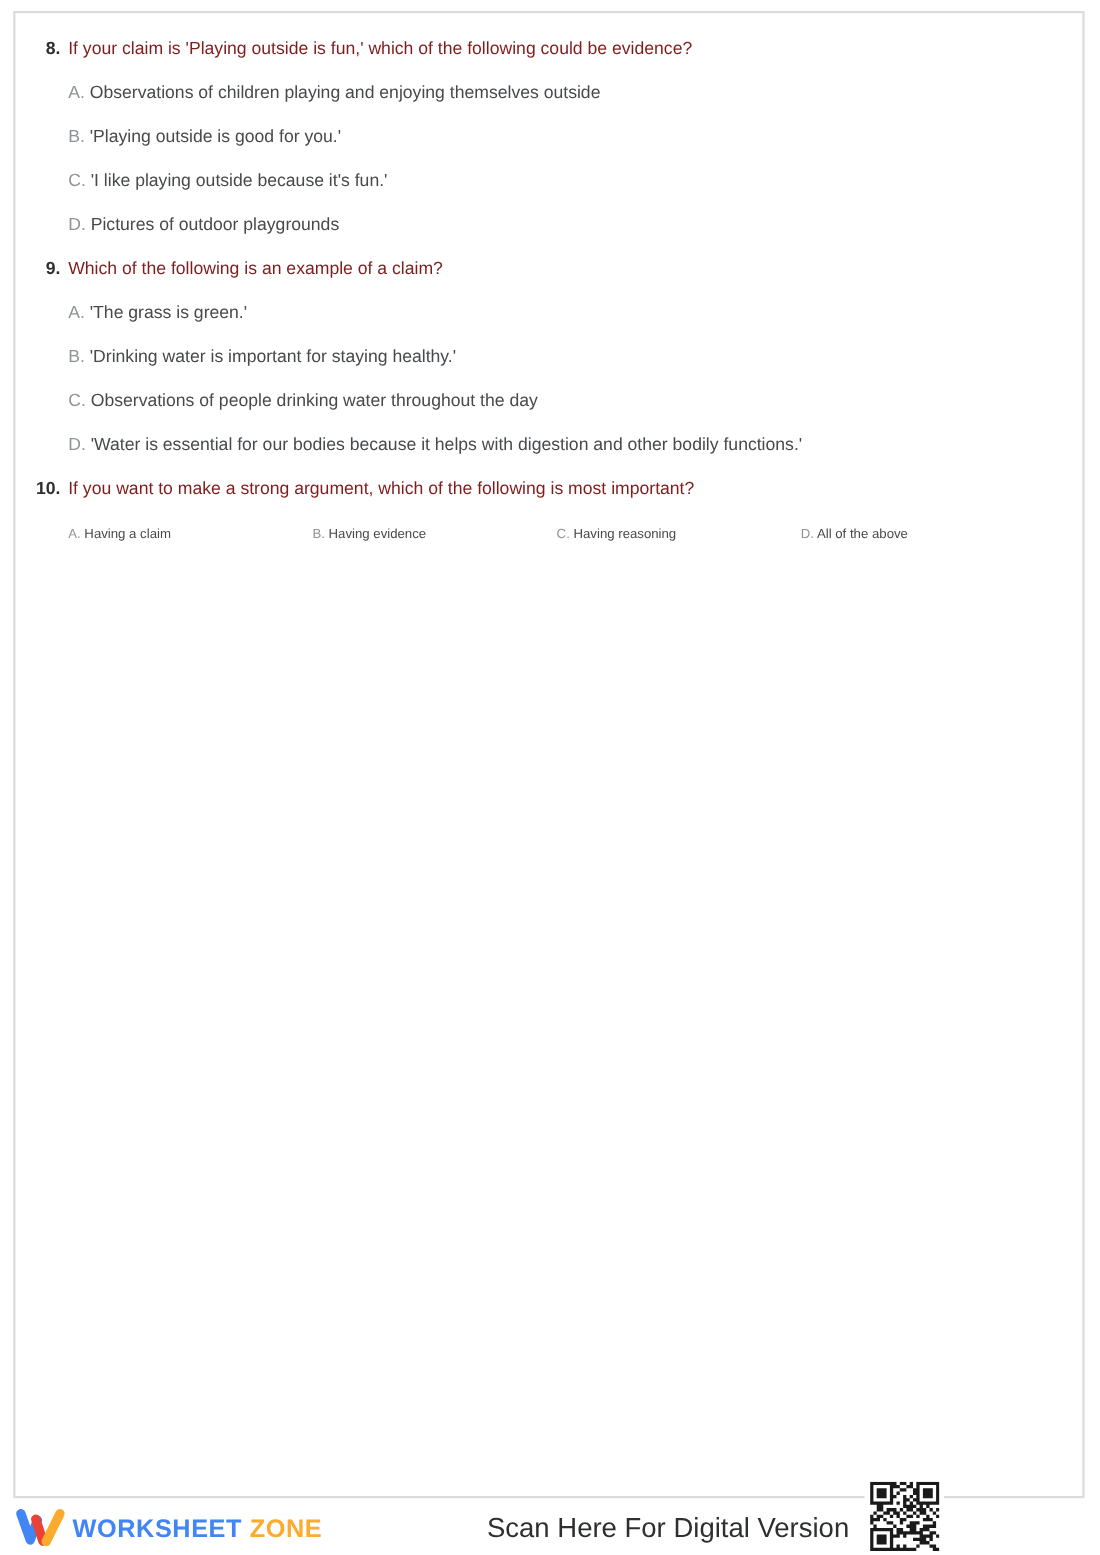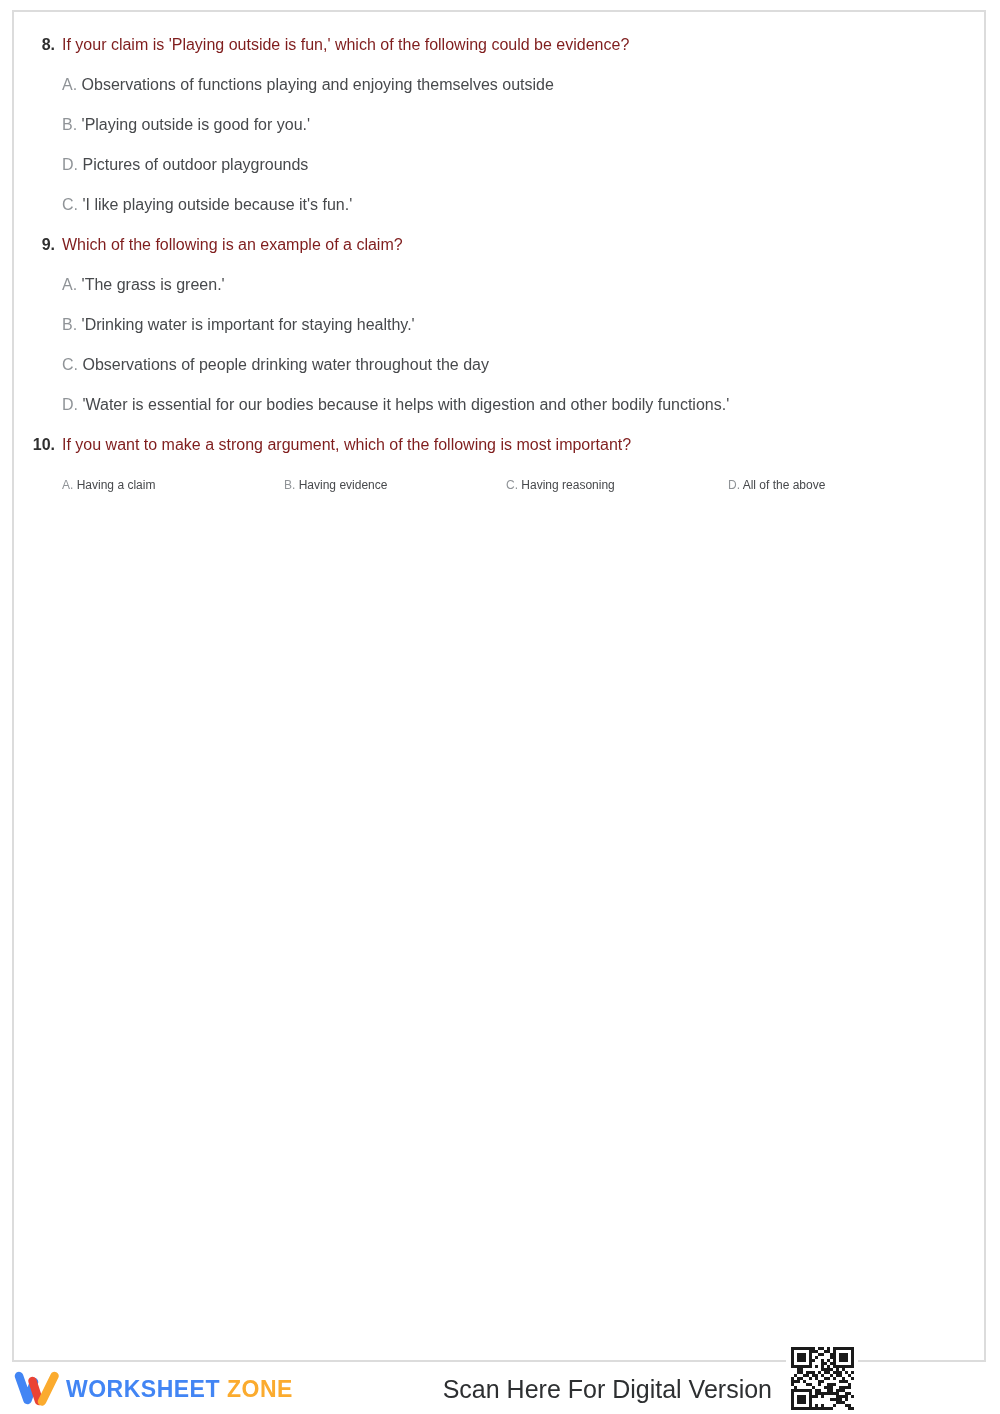--- a/index.html
+++ b/index.html
@@ -100,33 +100,33 @@
   <div class="content">
 
     <div class="question">
       <div class="q-row">
         <span class="q-num">8.</span>
         <span class="q-text">If your claim is 'Playing outside is fun,' which of the following could be evidence?</span>
       </div>
       <div class="options-stacked">
         <div class="option">
           <span class="opt-letter">A.</span>
-          <span class="opt-text">Observations of functions playing and enjoying themselves outside</span>
+          <span class="opt-text">Observations of children playing and enjoying themselves outside</span>
         </div>
         <div class="option">
           <span class="opt-letter">B.</span>
           <span class="opt-text">'Playing outside is good for you.'</span>
         </div>
         <div class="option">
+          <span class="opt-letter">C.</span>
+          <span class="opt-text">'I like playing outside because it's fun.'</span>
+        </div>
+        <div class="option">
           <span class="opt-letter">D.</span>
           <span class="opt-text">Pictures of outdoor playgrounds</span>
-        </div>
-        <div class="option">
-          <span class="opt-letter">C.</span>
-          <span class="opt-text">'I like playing outside because it's fun.'</span>
         </div>
       </div>
     </div>
 
     <div class="question">
       <div class="q-row">
         <span class="q-num">9.</span>
         <span class="q-text">Which of the following is an example of a claim?</span>
       </div>
       <div class="options-stacked">

